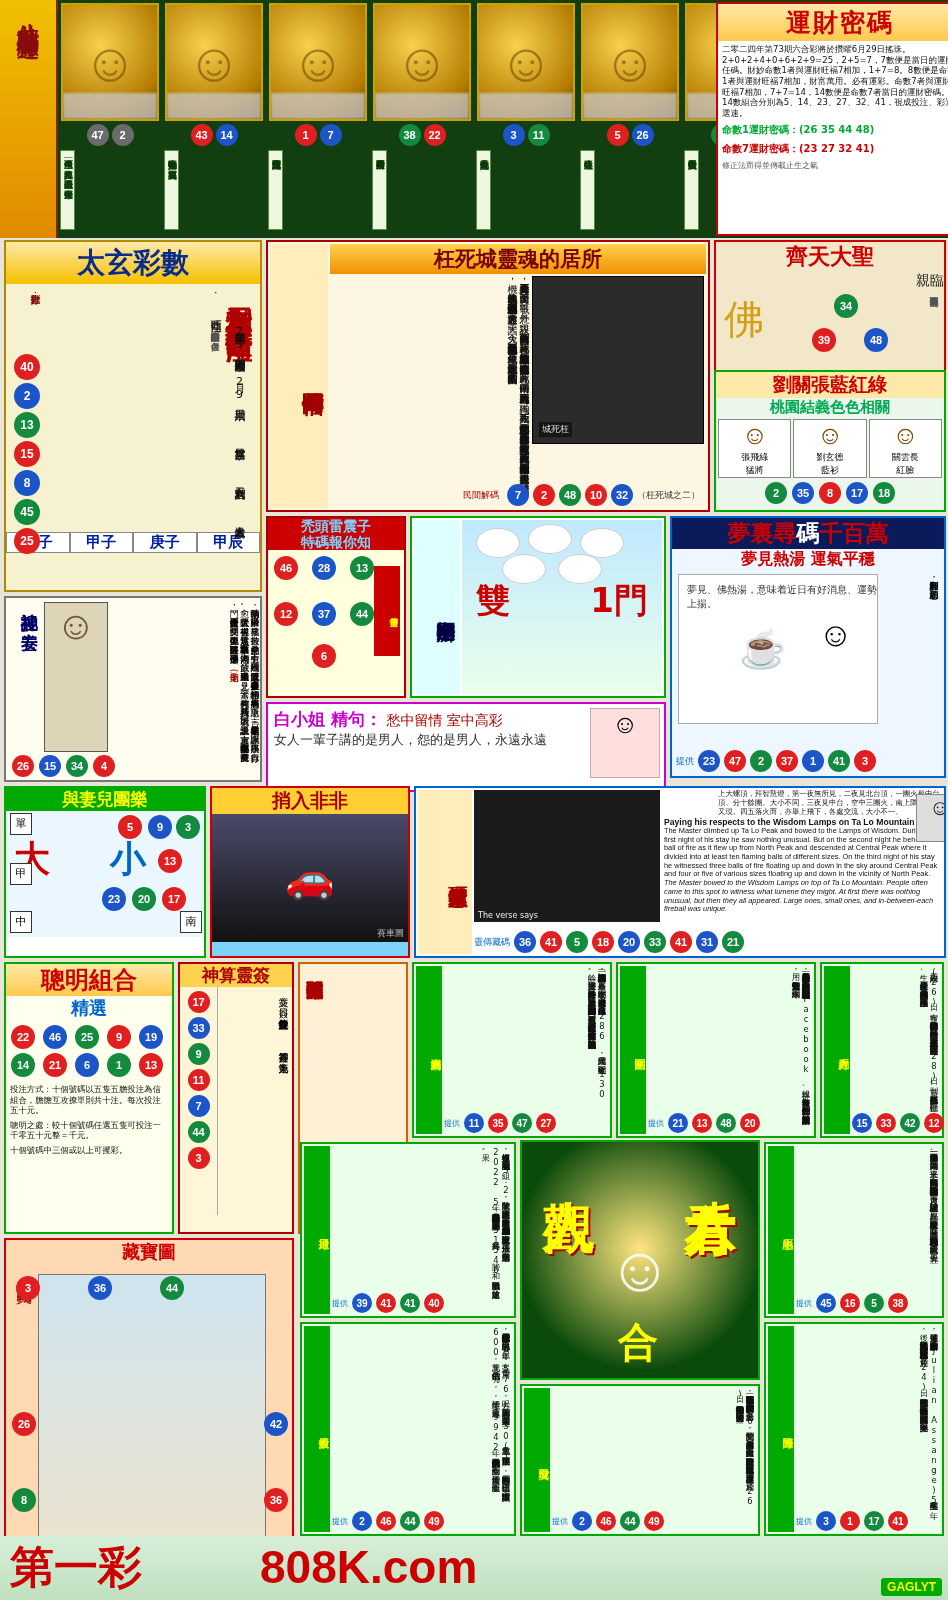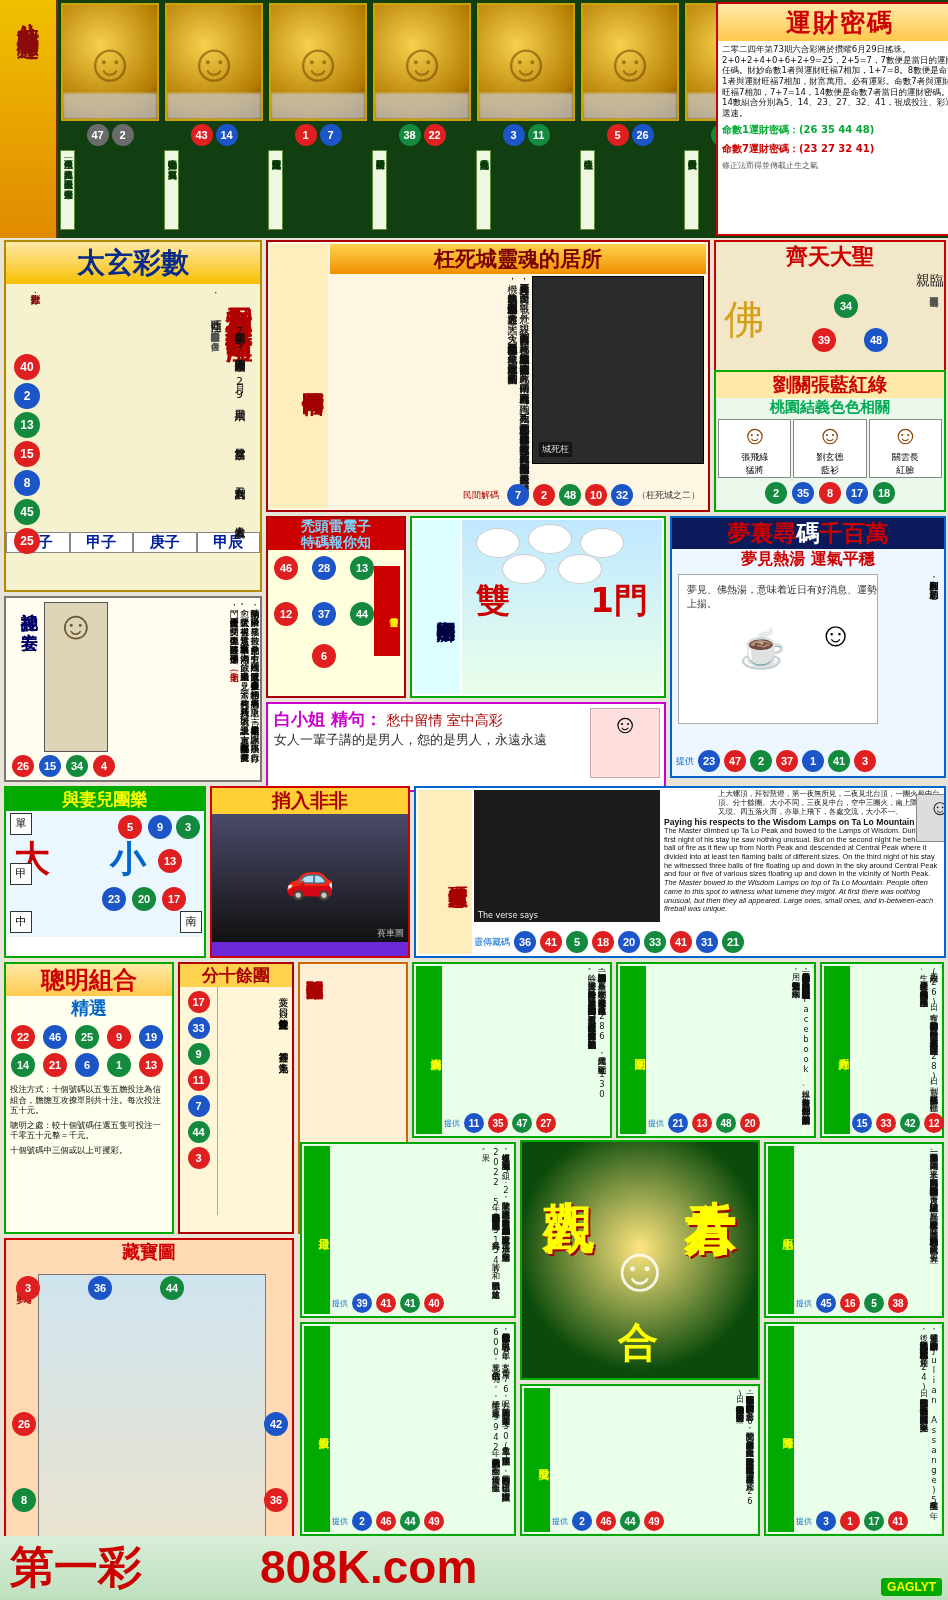--- a/index.html
+++ b/index.html
@@ -64,21 +64,21 @@
   #taixuan .ft div { flex:1; text-align:center; font-size:15px; font-weight:bold; color:#00209b;
       border:1px solid #888; background:#fff; }
 
   #minjian { left:266px; top:240px; width:444px; height:272px; background:#fdf6e3; border:2px solid #a00; }
   #minjian .side { position:absolute; left:2px; top:2px; width:58px; height:264px;
       writing-mode:vertical-rl; text-orientation:upright; font-size:22px; font-weight:bold;
       color:#a00000; background:#ffeebb; text-align:center; }
   #minjian .hd { position:absolute; left:62px; top:2px; width:376px; height:30px;
       background:linear-gradient(#ffd24d,#f09000); color:#7a0000; font-size:21px; font-weight:bold;
       text-align:center; line-height:30px; }
-  #minjian .art { position:absolute; right:4px; top:34px; width:172px; height:188px;
+  #minjian .art { position:absolute; right:4px; top:34px; width:172px; height:168px;
       background:#2b2b2b; color:#ddd; font-size:9px; border:1px solid #000; }
   #minjian .art .cap { position:absolute; left:6px; bottom:6px; background:rgba(0,0,0,.5); padding:1px 3px;}
   #minjian .txt { position:absolute; left:62px; top:34px; width:200px; height:200px;
       writing-mode:vertical-rl; text-orientation:upright; font-size:10px; line-height:1.2; color:#111; }
   #minjian .ballrow { position:absolute; right:4px; bottom:4px; display:flex; gap:4px; align-items:center; }
   #minjian .ballrow .ball { width:22px; height:22px; font-size:11px; }
   #minjian .bl { font-size:9px; color:#a00; margin-right:4px; }
 
   #yctk { left:714px; top:240px; width:232px; height:164px; background:#f3e7c9; border:2px solid #c00; }
   #yctk .t { font-size:22px; font-weight:bold; color:#c00; text-align:center; }
@@ -145,21 +145,21 @@
   
   #temakuang { left:4px; top:786px; width:202px; height:172px; background:#fff; border:2px solid #0a0; }
   #temakuang .hd { background:#0a0; color:#ff0; text-align:center; font-size:17px; font-weight:bold; }
   #temakuang .stage { position:relative; height:126px; background:#eaf7ff; }
   #temakuang .bigdx { position:absolute; left:8px; top:24px; font-size:36px; font-weight:bold; color:#c00; }
   #temakuang .bigdx2 { position:absolute; left:104px; top:24px; font-size:36px; font-weight:bold; color:#06c; }
   #temakuang .ball { position:absolute; width:24px; height:24px; font-size:11px; }
   #temakuang .sq { position:absolute; width:22px; height:22px; border:1px solid #333;
       background:#fff; font-size:11px; text-align:center; line-height:20px; }
 
-  #xiangru { left:210px; top:786px; width:200px; height:172px; background:#6d28d9; border:2px solid #c00; }
+  #xiangru { left:210px; top:786px; width:200px; height:172px; background:#7dd3fc; border:2px solid #c00; }
   #xiangru .hd { background:#ffcf33; color:#a00; text-align:center; font-size:19px; font-weight:bold; }
   #xiangru .car { height:128px; background:linear-gradient(#4a4a6a,#111); color:#bbb;
       font-size:11px; position:relative; }
   #xiangru .car .f1 { position:absolute; left:50%; top:50%; transform:translate(-50%,-50%);
       font-size:40px; color:#c33; }
 
   #daluo { left:414px; top:786px; width:532px; height:172px; background:#fff; border:2px solid #06c; }
   #daluo .side { position:absolute; left:2px; top:2px; width:54px; height:164px;
       writing-mode:vertical-rl; text-orientation:upright; font-size:19px; font-weight:bold;
       color:#a00; background:#ffeebb; text-align:center; }
@@ -569,21 +569,21 @@
       <span class="ball b-blue">6</span>
       <span class="ball b-green">1</span>
       <span class="ball b-red">13</span>
     </div>
     <div class="note cn">投注方式：十個號碼以五隻五膽投注為信組合，膽膽互攻撩單則共十注。每次投注五十元。</div>
     <div class="note cn">聰明之處：較十個號碼任選五隻可投注一千零五十元整＝千元。</div>
     <div class="note cn">十個號碼中三個或以上可攫彩。</div>
   </div>
 
   <div class="blk" id="shenqian">
-    <div class="hd cn">分十餘團</div>
+    <div class="hd cn">神算靈簽</div>
     <div class="cols">
       <div class="c1">
         <div class="ball b-red">17</div>
         <div class="ball b-blue">33</div>
         <div class="ball b-green">9</div>
         <div class="ball b-red">11</div>
         <div class="ball b-blue">7</div>
         <div class="ball b-green">44</div>
         <div class="ball b-red">3</div>
       </div>

